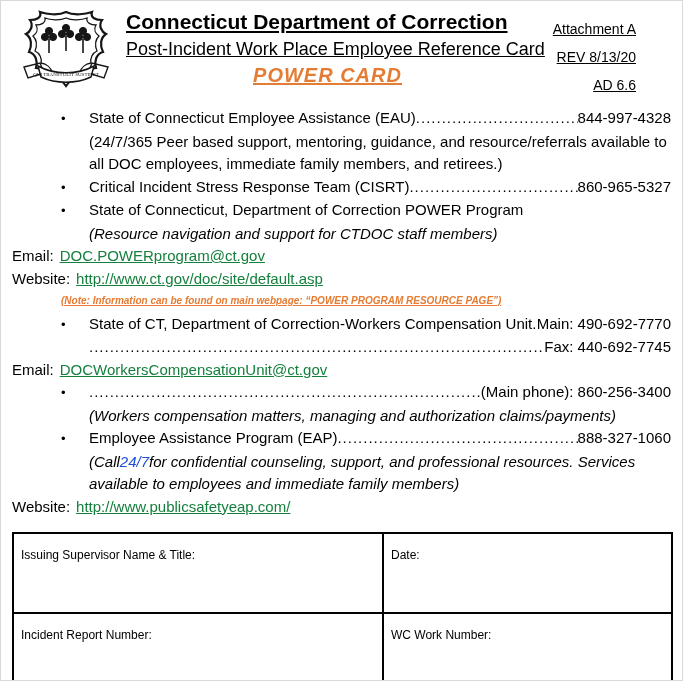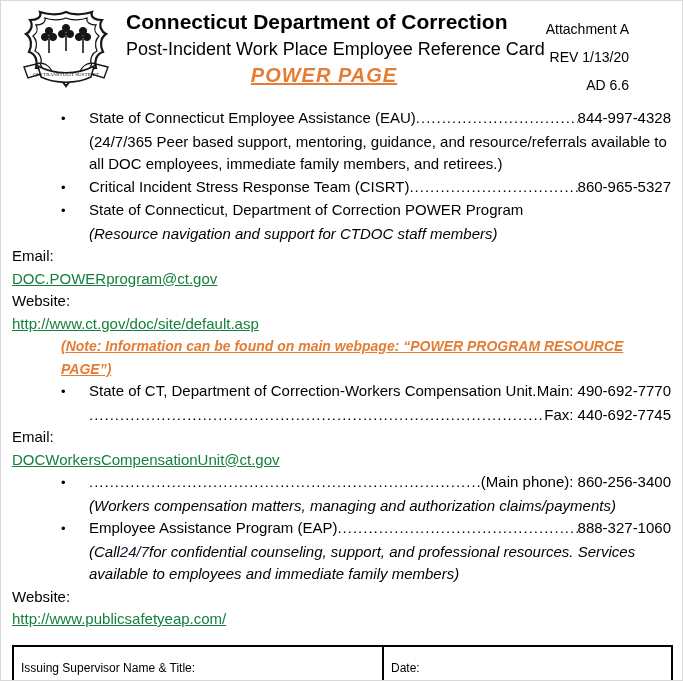--- a/index.html
+++ b/index.html
@@ -1,41 +1,41 @@
 <!DOCTYPE html>
 <html><head>
 <meta charset="utf-8">
 <style>
   html,body{margin:0;padding:0;background:#fff;}
   .page{width:683px;height:681px;box-sizing:border-box;background:#fff;border:1px solid #d9d9d9;
         font-family:"Liberation Sans",sans-serif;color:#000;overflow:hidden;position:relative;}
   
-  .header{display:flex;padding:6px 15px 0 15px;}
+  .header{display:flex;padding:6px 8px 0 15px;text-decoration:underline;}
   .seal{flex:0 0 100px;width:100px;height:88px;}
   .hc{flex:1;padding-left:10px;min-width:0;}
   .agency{font-size:21px;font-weight:bold;line-height:30px;white-space:nowrap;}
   .subtitle{font-size:18px;line-height:25px;white-space:nowrap;}
   .card-title{display:block;width:max-content;margin:2px auto 0;font-size:20px;font-weight:bold;
               font-style:italic;letter-spacing:1px;text-decoration:underline;color:#E57C33;}
   .hr-col{flex:0 0 145px;box-sizing:border-box;padding:8px 38px 0 0;text-align:right;
           font-size:14px;line-height:28px;}
   
   .list{margin:8px 11px 0 11px;font-size:15px;line-height:22.5px;}
   .row{display:flex;align-items:baseline;}
   .bullet{flex:0 0 28px;padding-left:49px;font-size:13px;}
   .indent{padding-left:77px;}
   .note-row{padding-left:49px;}
-  .right{justify-content:flex-start;flex-direction:column;}
+  .right{justify-content:flex-start;}
   .lbl,.val{white-space:nowrap;}
   .dots{flex:1 1 auto;overflow:hidden;white-space:nowrap;letter-spacing:1px;}
   .it{font-style:italic;}
   .elabel{margin-right:6px;}
   .link{color:#15803d;text-decoration:underline;cursor:pointer;}
-  .orange-note{color:#E57C33;font-weight:bold;font-style:italic;text-decoration:underline;font-size:14px;}
-  .red{color:#0f172a;}
+  .orange-note{color:#E57C33;font-weight:bold;font-style:italic;text-decoration:underline;font-size:10px;}
+  .red{color:#1d4ed8;}
   
   .form-table{width:661px;margin:14px 11px 0 11px;border-collapse:collapse;table-layout:fixed;}
   .form-table td{border:2px solid #000;font-size:12px;padding:14px 7px;vertical-align:top;}
   .col-l{width:354px;}
   .r1 td{height:50px;}
   .r2 td{height:42px;}
 </style>
 </head>
 <body>
 
@@ -65,26 +65,26 @@
       </g>
       <path d="M8 60 L24 56 L28 66 L12 71 Z" fill="none" stroke="#161616" stroke-width="1.4"></path>
       <path d="M92 60 L76 56 L72 66 L88 71 Z" fill="none" stroke="#161616" stroke-width="1.4"></path>
       <path d="M22 59 C38 68 62 68 78 59 L75 70 C60 77 40 77 25 70 Z" fill="#fff" stroke="#161616" stroke-width="1.5"></path>
       <text x="50" y="69" text-anchor="middle" font-size="5" font-family="Liberation Serif, serif" fill="#161616">QUI TRANSTULIT SUSTINET</text>
     </svg>
 
     <div class="hc">
       <div class="agency">Connecticut Department of Correction</div>
       <div class="subtitle">Post-Incident Work Place Employee Reference Card</div>
-      <span class="card-title">POWER PAGE</span>
+      <span class="card-title">POWER CARD</span>
     </div>
 
     <div class="hr-col">
       <div>Attachment A</div>
-      <div>REV 1/13/20</div>
+      <div>REV 8/13/20</div>
       <div>AD 6.6</div>
     </div>
   </div>
 
   <div class="list">
 
     <div class="row">
       <span class="bullet">•</span>
       <span class="lbl">State of Connecticut Employee Assistance (EAU)</span>
       <span class="dots">........................................................................................................................................................................................</span>

